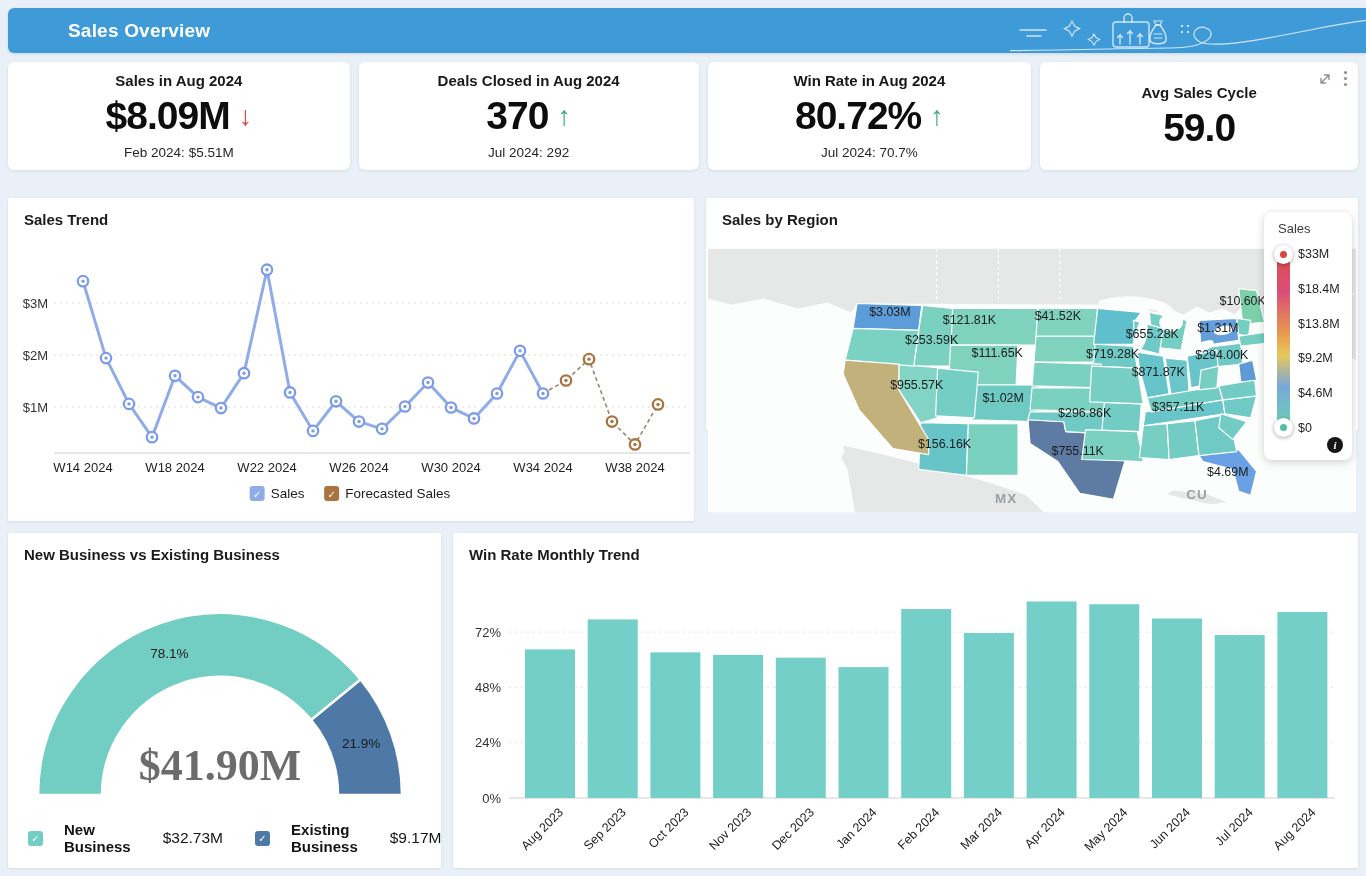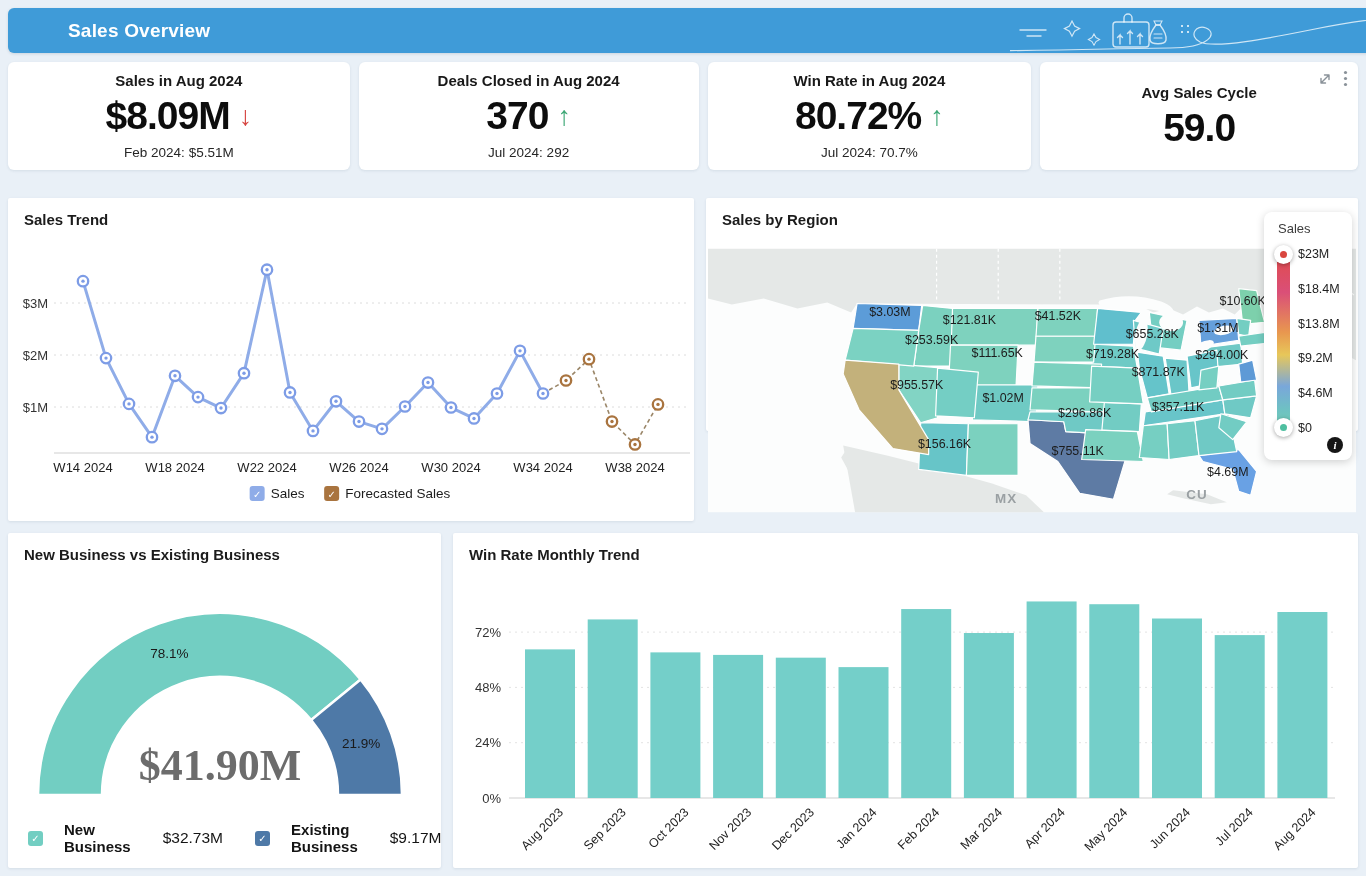--- a/index.html
+++ b/index.html
@@ -291,21 +291,21 @@
       <text x="372" y="207" text-anchor="middle" font-size="12.5" font-weight="500" fill="#1c1c1c">$755.11K</text>
       <text x="523" y="229" text-anchor="middle" font-size="12.5" font-weight="500" fill="#1c1c1c">$4.69M</text>
       <text x="300" y="256" text-anchor="middle" font-size="13.5" font-weight="700" fill="#9aa0a3" letter-spacing="1px">MX</text>
       <text x="492" y="252" text-anchor="middle" font-size="13.5" font-weight="700" fill="#9aa0a3" letter-spacing="1px">CU</text>
     </svg>
   <div class="map-legend">
     <div class="map-legend-title">Sales</div>
     <div class="map-legend-body">
       <div class="map-legend-bar"></div>
       <div class="map-legend-ticks" id="mapTicks">
-          <div class="map-tick" style="top: calc(0% - 7px);">$23M</div>
+          <div class="map-tick" style="top: calc(0% - 7px);">$33M</div>
           <div class="map-tick" style="top: calc(20% - 7px);">$18.4M</div>
           <div class="map-tick" style="top: calc(40% - 7px);">$13.8M</div>
           <div class="map-tick" style="top: calc(60% - 7px);">$9.2M</div>
           <div class="map-tick" style="top: calc(80% - 7px); text-align: right;">$4.6M</div>
           <div class="map-tick" style="top: calc(100% - 7px);">$0</div>
         </div>
       <div class="map-handle" style="top:-9px;">
           <div class="dot" style="background:#d9463f;"></div>
         </div>
       <div class="map-handle" style="bottom:-9px;">

